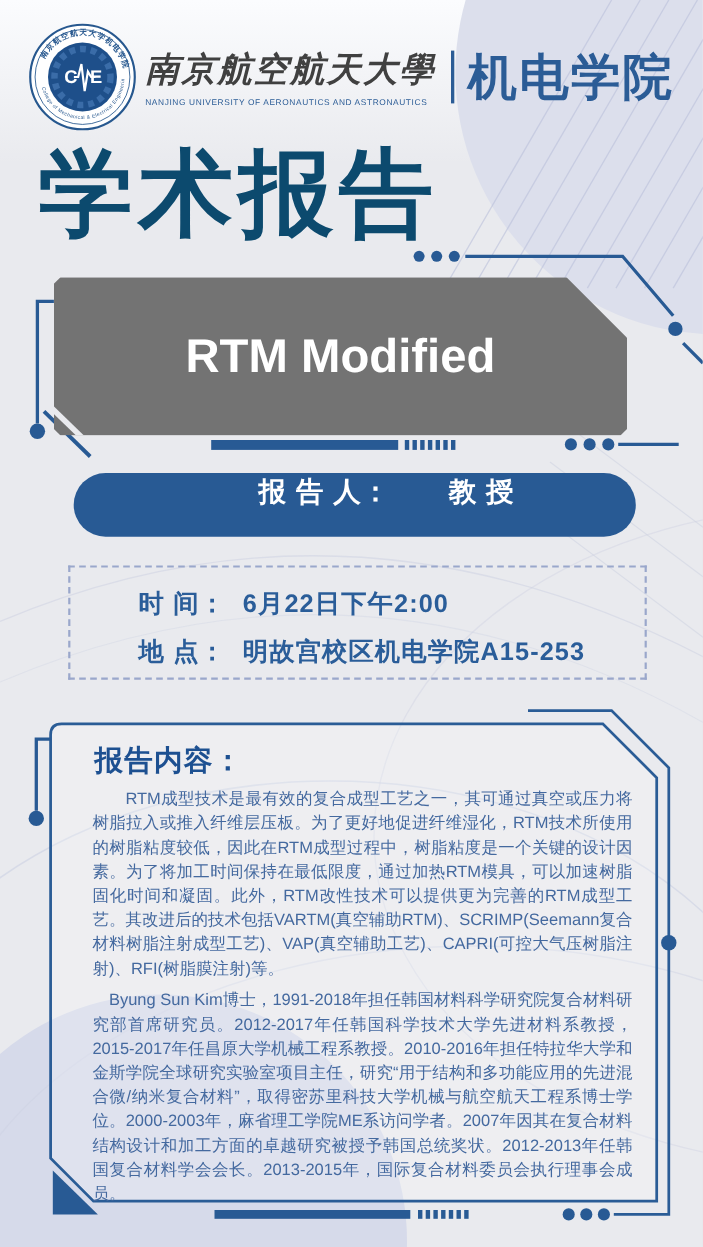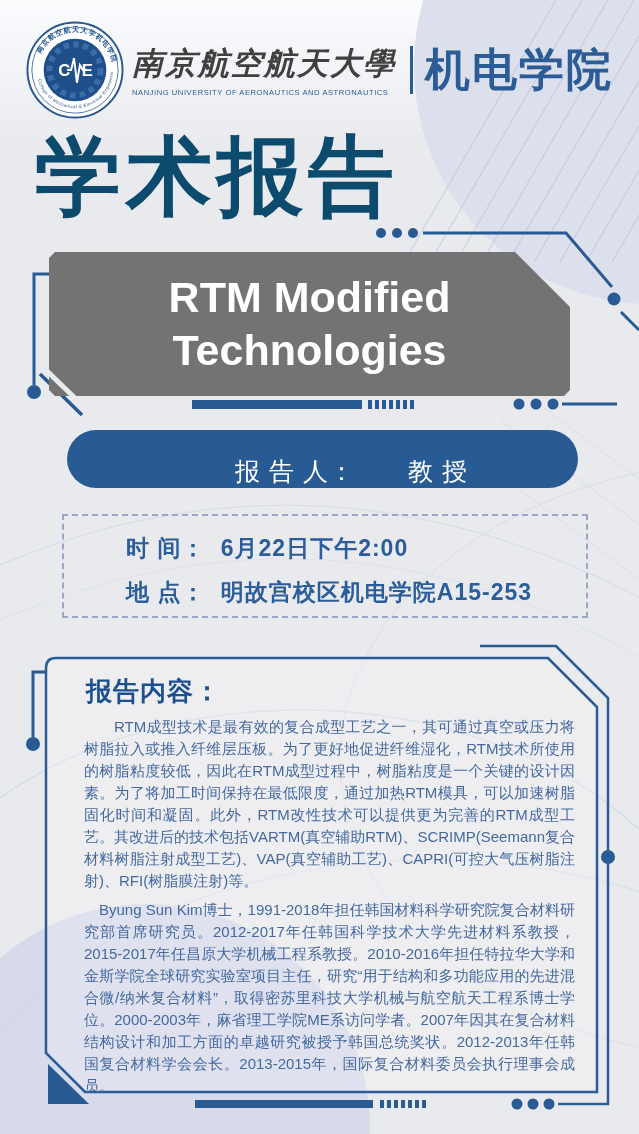--- a/index.html
+++ b/index.html
@@ -27,22 +27,22 @@
   
   .banner{position:absolute;left:49px;top:252px;width:521px;height:144px;background:#737373;
           clip-path:polygon(0 6px,6px 0,466px 0,521px 55px,521px 138px,515px 144px,6px 144px,0 138px);
           display:flex;flex-direction:column;justify-content:center;align-items:center;
           color:#fff;font-weight:bold;font-size:43px;line-height:53px;text-align:center;}
   .banner .slash{position:absolute;left:-14px;top:104px;width:92px;height:5px;background:#e9eaee;
                  transform:rotate(44deg);transform-origin:left top;}
 
   
   .pill{position:absolute;left:67px;top:430px;width:511px;height:58px;background:#285a94;
-        border-radius:29px;display:flex;align-items:flex-end;justify-content:center;
-        padding-left:58px;box-sizing:border-box;color:#fff;font-weight:normal;font-size:25px;
+        border-radius:29px;display:flex;align-items:flex-start;justify-content:center;
+        padding-left:58px;box-sizing:border-box;color:#fff;font-weight:bold;font-size:25px;
         letter-spacing:1px;white-space:nowrap;gap:44px;}
   .pill .sp{margin-left:9px;}
 
   
   .infobox{position:absolute;left:62px;top:514px;width:526px;height:104px;
            border:2px dashed #9aa7cb;box-sizing:border-box;}
   .info-row{position:absolute;left:62px;white-space:nowrap;font-weight:bold;
             font-size:23px;color:#2a5d99;letter-spacing:1px;}
   .info-row.r1{top:17px;}
   .info-row.r2{top:61px;}
@@ -181,21 +181,20 @@
     <g fill="#285a94">
       <circle cx="517" cy="1104" r="5.5"></circle>
         <circle cx="533" cy="1104" r="5.5"></circle>
         <circle cx="549" cy="1104" r="5.5"></circle>
     </g>
     <path d="M48,1064 V1104 H89 Z" fill="#285a94"></path>
   </svg>
 
   <div class="banner">
     <div>RTM Modified</div>
-    <div>Technologies</div>
     <i class="slash"></i>
   </div>
 
   <div class="pill">
     <span>报 告 人：</span>
     <span class="sp">教  授</span>
   </div>
 
   <div class="infobox">
     <div class="info-row r1">

